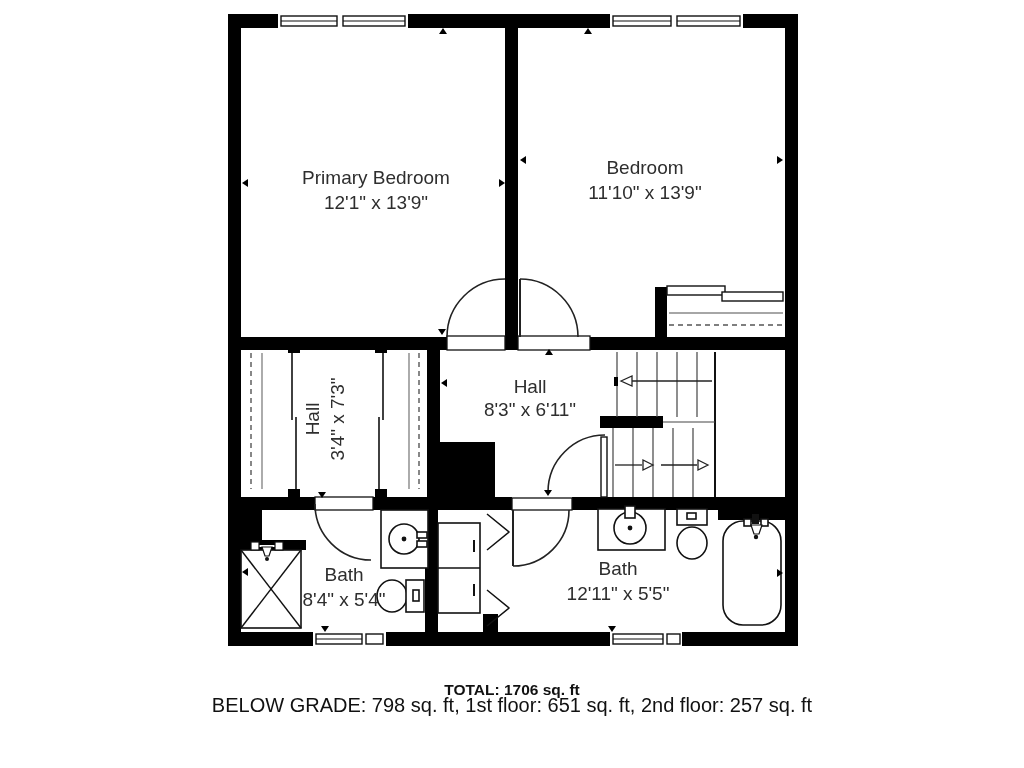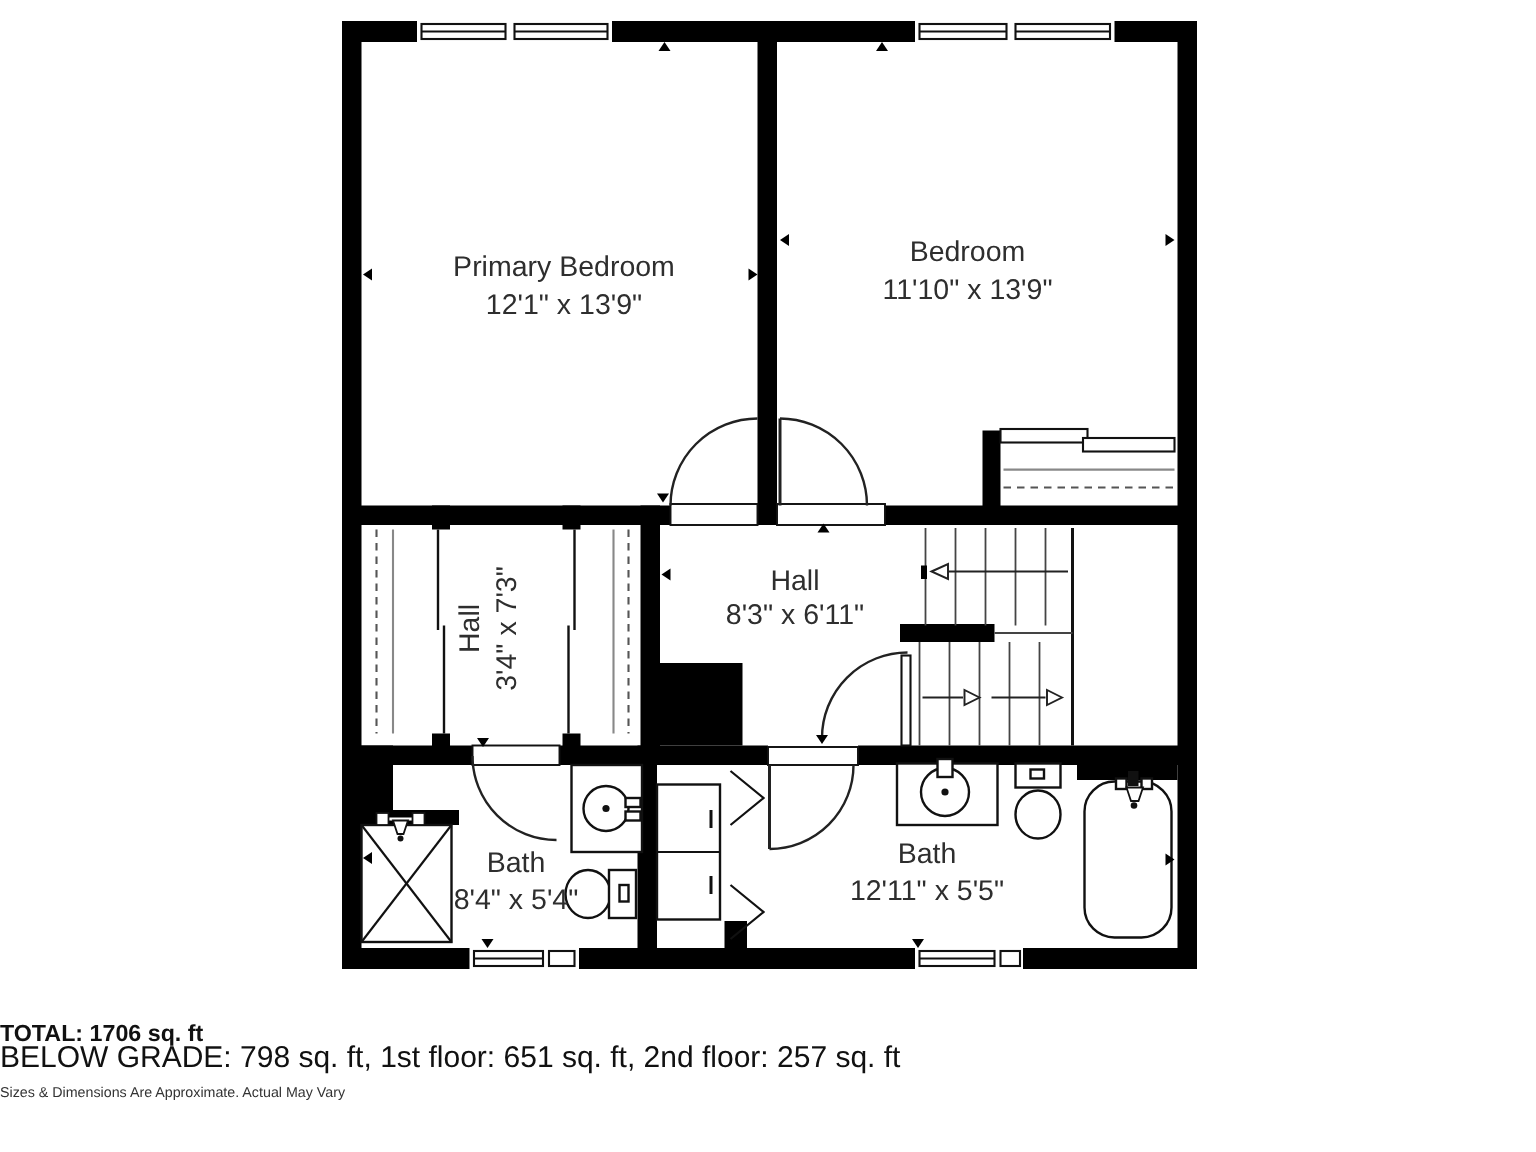--- a/index.html
+++ b/index.html
@@ -1,20 +1,20 @@
 <!DOCTYPE html>
 <html><head>
 <meta charset="utf-8">
 <style>
   html,body{margin:0;padding:0;background:#fff;}
   .page{position:relative;width:933px;height:768px;background:#ffffff;overflow:hidden;
         font-family:"Liberation Sans",sans-serif;}
   .page svg{position:absolute;top:0;left:0;}
   .room-name,.room-dims{fill:#2e2e2e;font-size:19px;font-family:"Liberation Sans",sans-serif;}
-  .footer{position:absolute;top:682px;left:0;width:1024px;color:#111;}
+  .footer{position:absolute;top:682px;left:0;width:1024px;text-align:center;color:#111;}
   .f-total{font-size:15.5px;font-weight:700;line-height:16px;}
   .f-line{font-size:20px;line-height:15.5px;}
   .f-disclaimer{font-size:9.5px;color:#333;margin-top:9px;}
   .wall{fill:#000000;}
   .thresh{fill:#ffffff;stroke:#111;stroke-width:1.3;}
   .pane{fill:#ffffff;stroke:#111;stroke-width:1.4;}
   .arc{fill:none;stroke:#222;stroke-width:1.6;}
   .fix{fill:#ffffff;stroke:#111;stroke-width:1.6;}
   .fixline{stroke:#111;stroke-width:1.4;fill:none;}
   .tread{stroke:#444;stroke-width:1.2;}
@@ -238,15 +238,14 @@
     <text class="room-dims" x="344" y="606">8'4" x 5'4"</text>
 
     <text class="room-name" x="618" y="575">Bath</text>
     <text class="room-dims" x="618" y="600">12'11" x 5'5"</text>
   </g>
 </svg>
 
   <div class="footer">
     <div class="f-total">TOTAL: 1706 sq. ft</div>
     <div class="f-line">BELOW GRADE: 798 sq. ft, 1st floor: 651 sq. ft, 2nd floor: 257 sq. ft</div>
-    <div class="f-disclaimer">Sizes &amp; Dimensions Are Approximate. Actual May Vary</div>
   </div>
 </div>
 
 </body></html>

